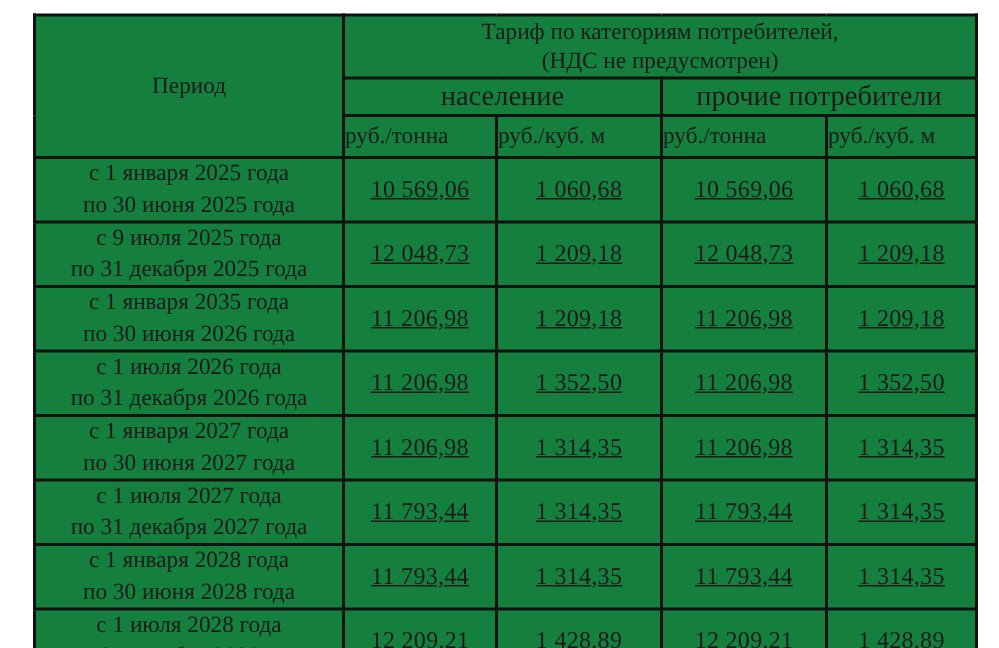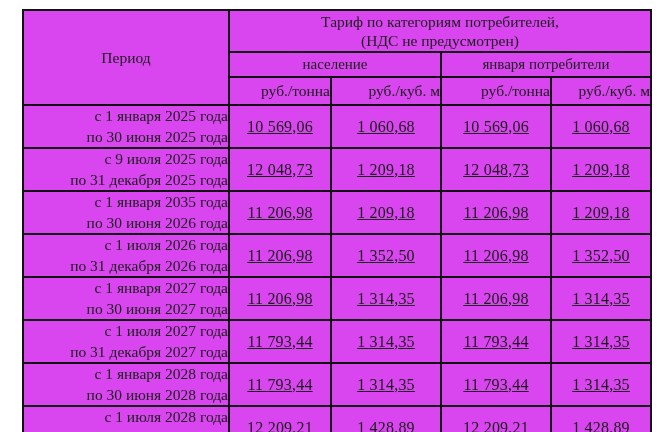--- a/index.html
+++ b/index.html
@@ -23,46 +23,46 @@
     height: 414px;
     border-collapse: collapse;
     table-layout: fixed;
   }
   .tariff-table th,
   .tariff-table td {
     border: 2px solid #111111;
     font-weight: normal;
     padding: 0;
     vertical-align: middle;
-    background: #d946ef;
+    background: #15803d;
   }
   .hdr-main {
     font-size: 15.5px;
     text-align: center;
     line-height: 1.25;
     height: 40px;
   }
   .hdr-period {
     font-size: 15.5px;
     text-align: center;
     margin-left: 20px;
   }
   .hdr-group {
-    font-size: 15px;
+    font-size: 19px;
     text-align: center;
     height: 23px;
   }
   .hdr-unit {
     font-size: 15.5px;
-    text-align: right;
+    text-align: left;
     height: 26px;
   }
   .period-cell {
     font-size: 15.5px;
-    text-align: right;
+    text-align: center;
     padding-left: 8px;
     line-height: 1.3;
     height: 41px;
   }
   .num-cell {
     font-size: 16px;
     text-align: center;
     letter-spacing: 0.2px;
     text-decoration: underline;
   }
@@ -81,21 +81,21 @@
   <thead>
     <tr>
       <th class="hdr-period" rowspan="3">Период</th>
       <th class="hdr-main" colspan="4">
         <div>Тариф по категориям потребителей,</div>
         <div>(НДС не предусмотрен)</div>
       </th>
     </tr>
     <tr>
       <th class="hdr-group" colspan="2">население</th>
-      <th class="hdr-group" colspan="2">января потребители</th>
+      <th class="hdr-group" colspan="2">прочие потребители</th>
     </tr>
     <tr>
       <th class="hdr-unit">руб./тонна</th>
       <th class="hdr-unit">руб./куб. м</th>
       <th class="hdr-unit">руб./тонна</th>
       <th class="hdr-unit">руб./куб. м</th>
     </tr>
   </thead>
   <tbody>
     <tr>

